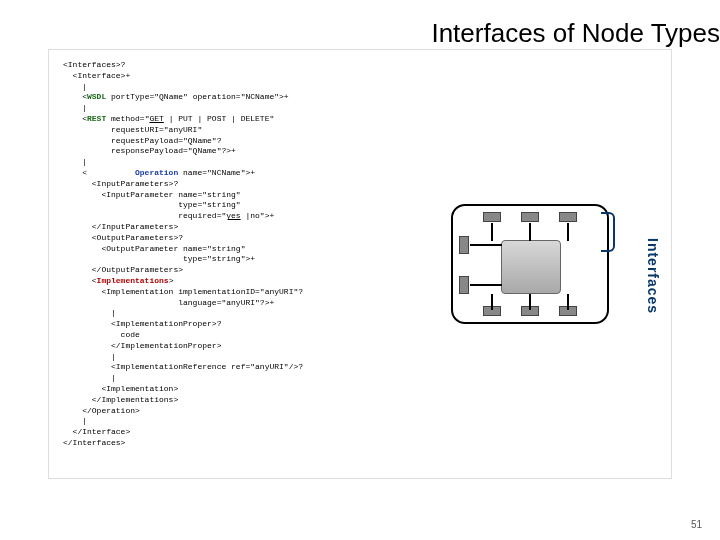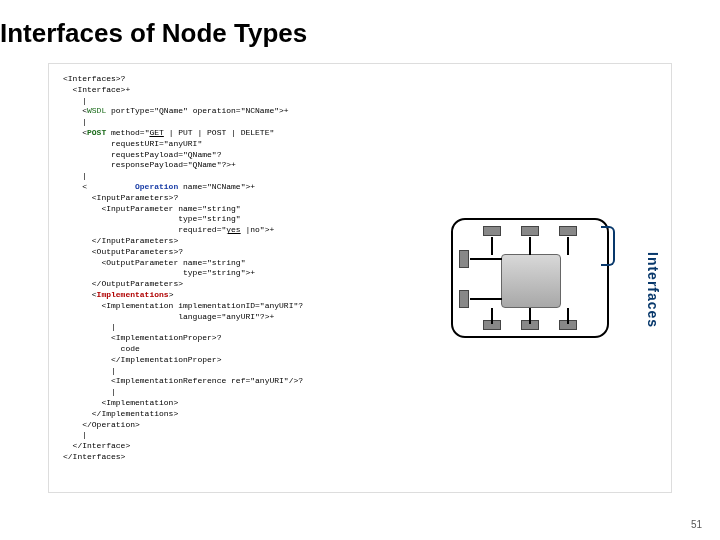--- a/index.html
+++ b/index.html
@@ -5,43 +5,42 @@
   * { margin: 0; padding: 0; box-sizing: border-box; }
   body {
     width: 720px;
     height: 540px;
     background: #ffffff;
     font-family: Arial, sans-serif;
     position: relative;
     overflow: hidden;
   }
   .slide-title {
-    text-align: left;
+    text-align: right;
     font-size: 26px;
-    font-weight: bold;
+    font-weight: normal;
     color: #000;
     margin-top: 18px;
-    margin-bottom: 14px;
   }
   .content-area {
     margin: 0 48px;
     background: #ffffff;
     border: 1px solid #ddd;
     padding: 10px 14px 10px 14px;
     position: relative;
     height: 430px;
   }
   .code-block {
     font-family: "Courier New", monospace;
     font-size: 8px;
     line-height: 1.35;
     white-space: pre;
     color: #000;
   }
-  .kw-wsdl { color: #1a6b1a; font-weight: normal; }
+  .kw-wsdl { color: #1a6b1a; font-weight: bold; }
   .kw-rest { color: #1a6b1a; font-weight: bold; }
   .underline { text-decoration: underline; }
   .kw-operation { color: #1a3da6; font-weight: bold; padding-left: 48px; }
   .kw-impl { color: #b00000; font-weight: bold; }
   .italic { }
   .diagram {
     position: absolute;
     right: 28px;
     top: 140px;
     width: 220px;
@@ -131,21 +130,21 @@
 
 <h1 class="slide-title">Interfaces of Node Types</h1>
 
 <div class="content-area">
 
   <div class="code-block"><span>&lt;Interfaces&gt;?</span>
 <span>  &lt;Interface&gt;+</span>
 <span>    |</span>
 <span>    &lt;</span><span class="kw-wsdl">WSDL</span><span> portType="QName" operation="NCName"&gt;+</span>
 <span>    |</span>
-<span>    &lt;</span><span class="kw-rest">POST</span><span> method="</span><span class="underline">GET</span><span> | PUT | POST | DELETE"</span>
+<span>    &lt;</span><span class="kw-rest">REST</span><span> method="</span><span class="underline">GET</span><span> | PUT | POST | DELETE"</span>
 <span>          requestURI="anyURI"</span>
 <span>          requestPayload="QName"?</span>
 <span>          responsePayload="QName"?&gt;+</span>
 <span>    |</span>
 <span>    &lt;</span><span class="kw-operation">Operation</span><span> name="NCName"&gt;+</span>
 <span>      &lt;InputParameters&gt;?</span>
 <span>        &lt;InputParameter name="string"</span>
 <span>                        type="string"</span>
 <span>                        required="</span><span class="underline">yes</span><span> |no"&gt;+</span>
 <span>      &lt;/InputParameters&gt;</span>

